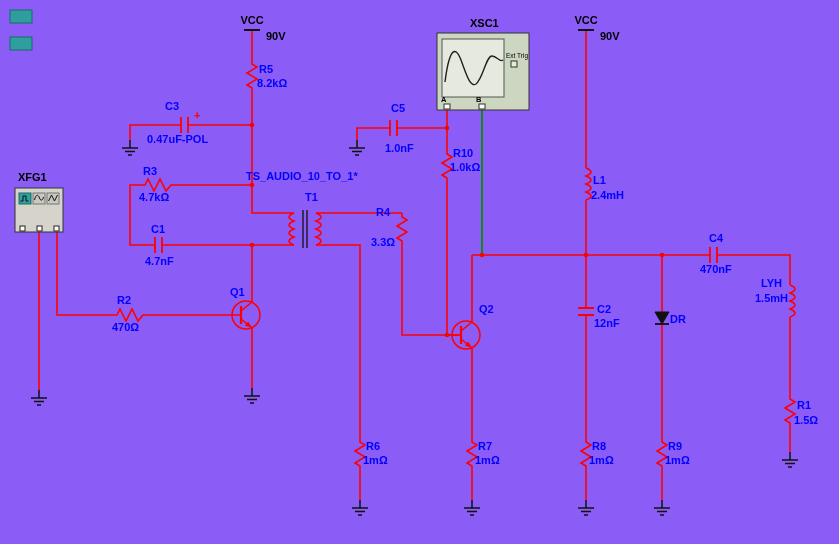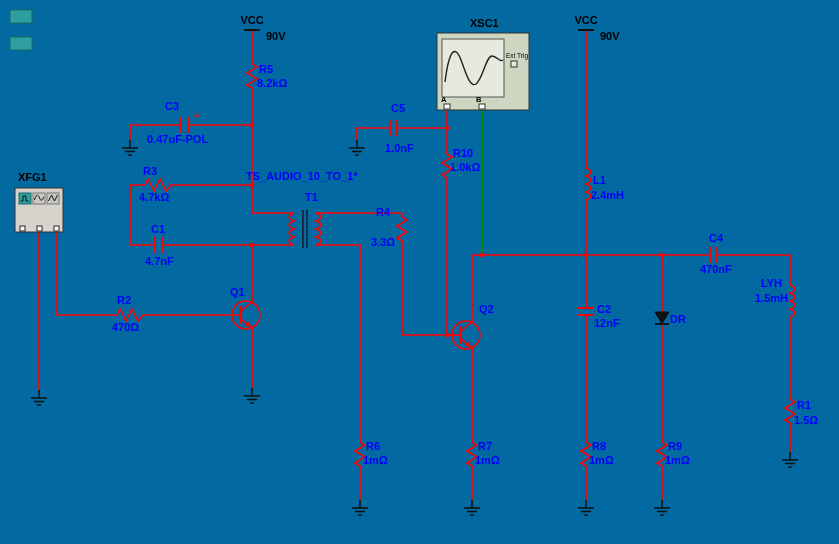--- a/index.html
+++ b/index.html
@@ -1,16 +1,16 @@
 <!DOCTYPE html>
 <html><head>
 <meta charset="utf-8">
 <style>
   html,body{margin:0;padding:0;background:#ffffff;}
-  .canvas{position:relative;width:839px;height:544px;background:#0369a1;overflow:hidden;
+  .canvas{position:relative;width:839px;height:544px;background:#8b5cf6;overflow:hidden;
           font-family:"Liberation Sans",sans-serif;}
   svg text{font-family:"Liberation Sans",sans-serif;}
   .lbl{fill:#0000ff;font-size:11px;font-weight:bold;}
   .blk{fill:#000000;font-size:11px;font-weight:bold;}
   .pol{fill:#ff0000;font-size:11px;font-weight:bold;}
   .tiny{fill:#000000;font-size:6.5px;font-weight:normal;}
   .ch{fill:#000000;font-size:7.5px;font-weight:bold;}
 </style>
 </head>
 <body>

